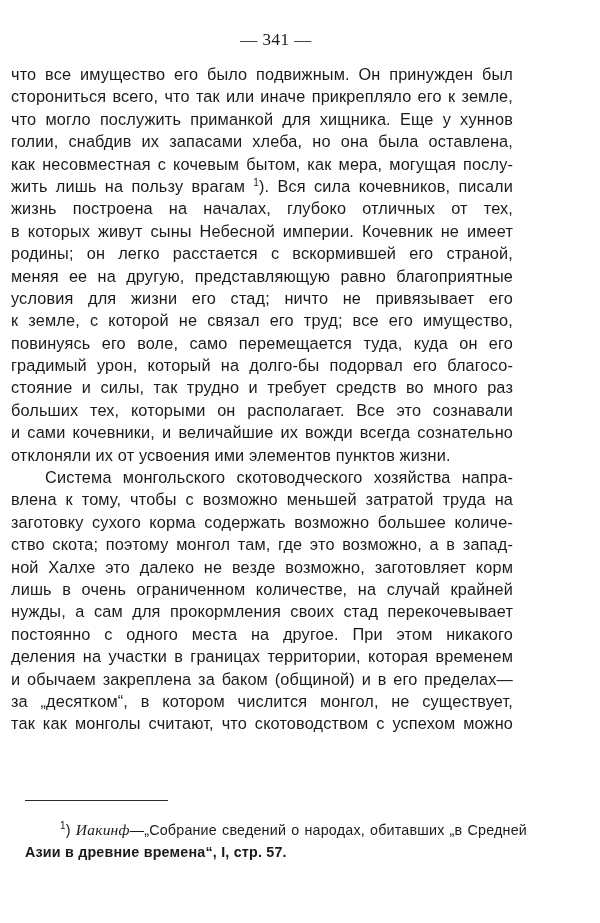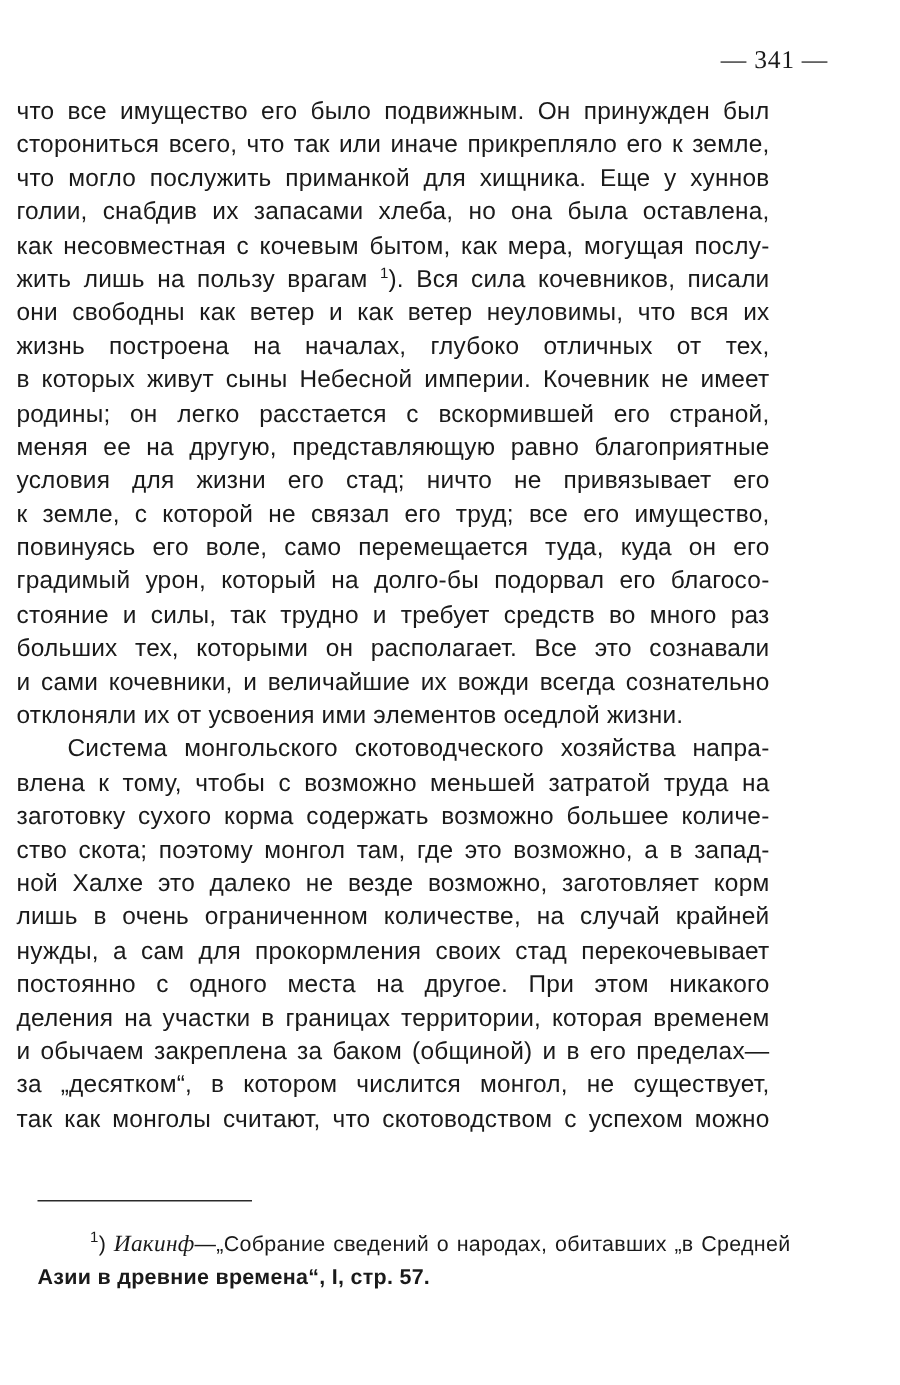--- a/index.html
+++ b/index.html
@@ -13,21 +13,21 @@
       position: relative;
       overflow: hidden;
       color: #1a1a1a;
       font-family: "Liberation Sans", "DejaVu Sans", sans-serif;
     }
     .page-number {
       position: absolute;
       top: 30px;
       left: 0;
       width: 552px;
-      text-align: right;
+      text-align: center;
       font-family: "Liberation Serif", "DejaVu Serif", serif;
       font-size: 17px;
       letter-spacing: 0.5px;
     }
     .body-text {
       position: absolute;
       left: 11px;
       top: 63px;
       width: 502px;
     }
@@ -98,33 +98,32 @@
 
 <div class="body-text">
 
   <div class="paragraph">
     <span class="line">что все имущество его было подвижным.  Он принужден был</span>
     <span class="line">сторониться всего, что так или иначе прикрепляло его к земле,</span>
     <span class="line">что могло послужить приманкой для хищника. Еще у хуннов</span>
     <span class="line">голии, снабдив  их  запасами хлеба, но она  была  оставлена,</span>
     <span class="line">как несовместная с кочевым бытом, как мера, могущая послу-</span>
     <span class="line"><span>жить лишь на пользу врагам</span> <span class="sup">1</span><span>). Вся сила кочевников, писали</span></span>
-    <span class="line">они свободны как ветер и как ветер неуловимы,  что  вся  их</span>
     <span class="line">жизнь  построена  на  началах,  глубоко  отличных  от  тех,</span>
     <span class="line">в которых живут сыны  Небесной империи. Кочевник не имеет</span>
     <span class="line">родины;  он  легко  расстается  с  вскормившей  его  страной,</span>
     <span class="line">меняя ее на другую,  представляющую  равно  благоприятные</span>
     <span class="line">условия  для  жизни  его  стад;  ничто  не  привязывает  его</span>
     <span class="line">к земле, с которой не связал его  труд;  все  его  имущество,</span>
     <span class="line">повинуясь его воле, само  перемещается  туда,  куда  он  его</span>
     <span class="line">градимый урон, который на долго-бы  подорвал  его  благосо-</span>
     <span class="line">стояние и силы, так трудно и требует средств  во  много раз</span>
     <span class="line">больших  тех,  которыми  он  располагает.  Все  это  сознавали</span>
     <span class="line">и сами  кочевники, и величайшие их вожди всегда сознательно</span>
-    <span class="line last">отклоняли их от усвоения ими элементов оседлой жизни.</span>
+    <span class="line last">отклоняли их от усвоения ими элементов пунктов жизни.</span>
   </div>
 
   <div class="paragraph">
     <span class="line indent">Система монгольского скотоводческого хозяйства  напра-</span>
     <span class="line">влена к тому, чтобы с возможно меньшей затратой труда на</span>
     <span class="line">заготовку сухого корма содержать возможно большее количе-</span>
     <span class="line">ство скота; поэтому монгол там, где это возможно, а в запад-</span>
     <span class="line">ной Халхе это далеко не везде  возможно,  заготовляет  корм</span>
     <span class="line">лишь в очень ограниченном количестве,  на  случай  крайней</span>
     <span class="line">нужды, а сам для прокормления  своих  стад  перекочевывает</span>

